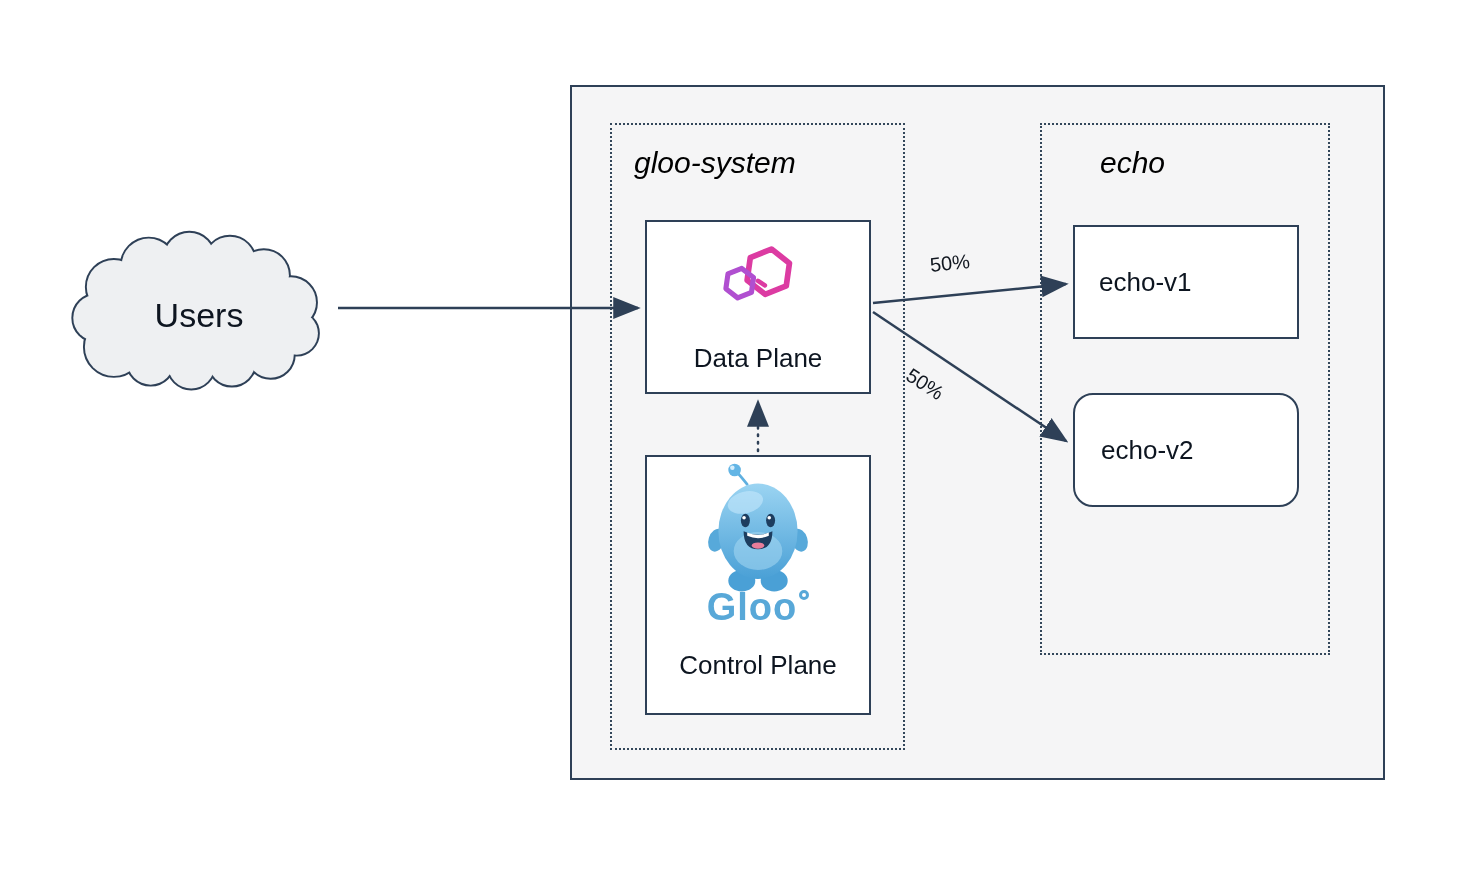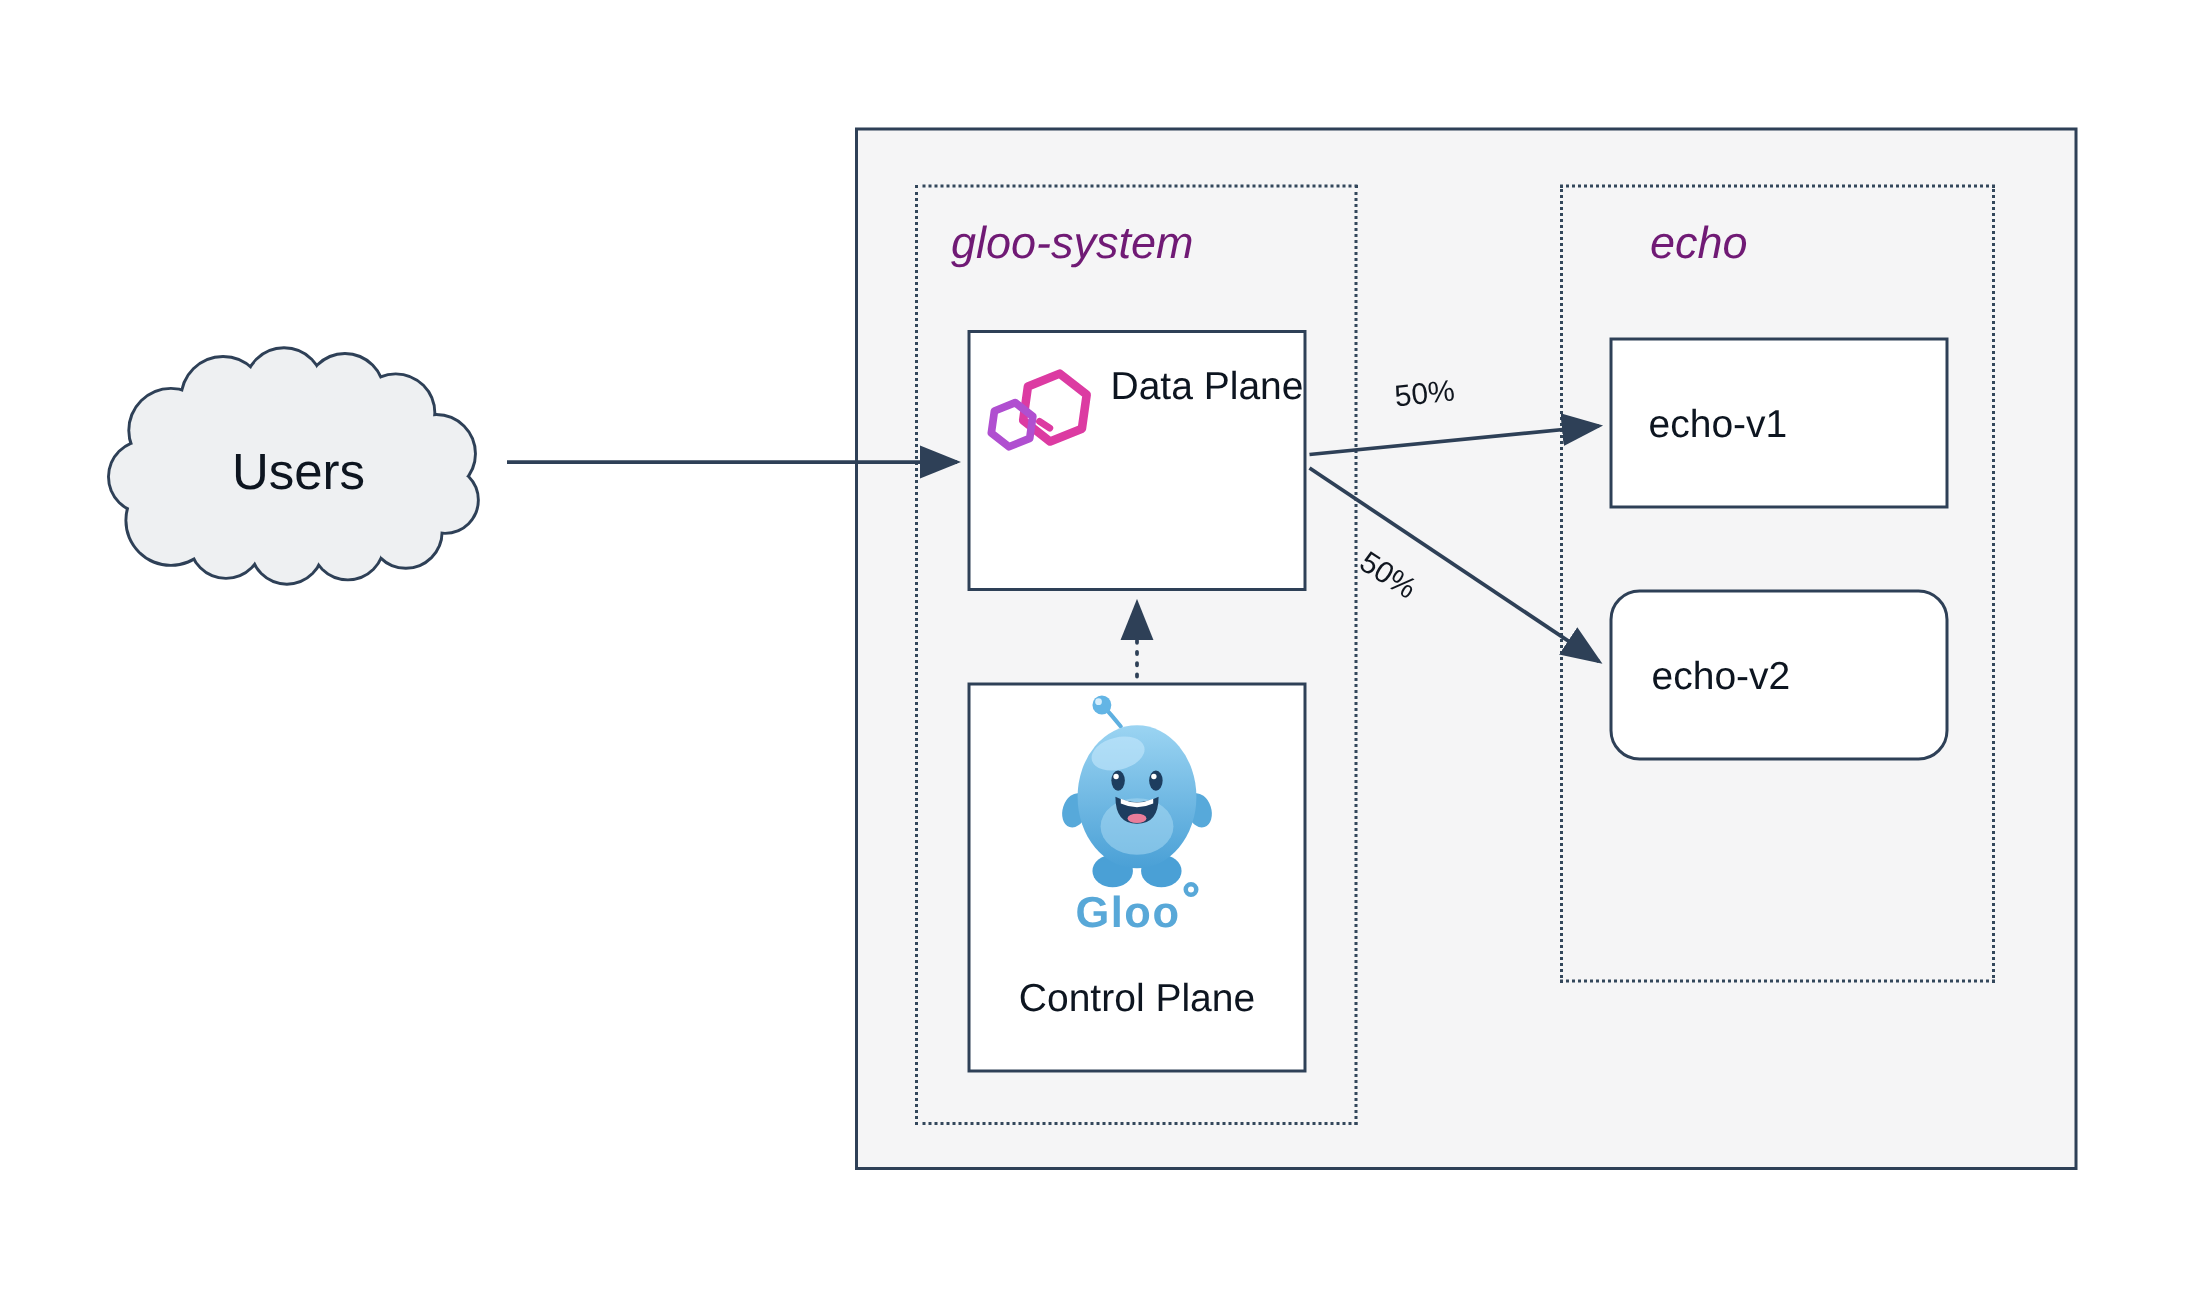--- a/index.html
+++ b/index.html
@@ -7,31 +7,31 @@
   .abs{position:absolute;}
 
   
   .k8s-box{left:570px;top:85px;width:815px;height:695px;background:#f5f5f6;border:2px solid #2e4057;box-sizing:border-box;}
   .k8s-label{left:1080px;top:740px;width:280px;text-align:right;font-size:30px;font-style:italic;color:#0d1520;}
 
   
   .ns-box{border:2px dotted #33475b;box-sizing:border-box;background:transparent;}
   .gloo-ns-box{left:610px;top:123px;width:295px;height:627px;}
   .echo-ns-box{left:1040px;top:123px;width:290px;height:532px;}
-  .ns-label{font-size:30px;font-style:italic;color:#701a75;}
+  .ns-label{font-size:30px;font-style:italic;color:#000000;}
   .gloo-ns-label{left:634px;top:146px;}
   .echo-ns-label{left:1100px;top:146px;}
 
   
   .node-box{background:#ffffff;border:2px solid #2e4057;box-sizing:border-box;}
-  .data-plane-box{left:645px;top:220px;width:226px;height:174px;display:flex;justify-content:space-between;padding:20px 0 29px;}
+  .data-plane-box{left:645px;top:220px;width:226px;height:174px;display:flex;flex-direction:column;align-items:center;justify-content:space-between;padding:20px 0 18px;}
   .node-label{font-size:26px;color:#0d1520;}
 
   .control-plane-box{left:645px;top:455px;width:226px;height:260px;display:flex;flex-direction:column;align-items:center;padding-top:4px;}
-  .gloo-wordmark{margin-top:-8px;font-size:29px;font-weight:bold;letter-spacing:1px;color:#58a8d8;line-height:1;}
+  .gloo-wordmark{margin-top:-8px;font-size:38px;font-weight:bold;letter-spacing:1px;color:#58a8d8;line-height:1;}
   .deg{display:inline-block;width:10px;height:10px;border:3px solid #58a8d8;border-radius:50%;box-sizing:border-box;margin-left:2px;vertical-align:20px;}
   .control-plane-label{margin-top:auto;margin-bottom:32px;}
 
   .echo-box{width:226px;height:114px;display:flex;align-items:center;padding-left:26px;font-size:26px;color:#0d1520;}
   .echo-v1-box{left:1073px;top:225px;padding-left:24px;}
   .echo-v2-box{left:1073px;top:393px;border-radius:20px;}
 
   
   .cloud-wrap{left:55px;top:227px;width:288px;height:176px;}
   .cloud-label{position:absolute;left:0;top:0;width:100%;height:100%;display:flex;align-items:center;justify-content:center;font-size:34px;color:#0d1520;text-align:center;}

